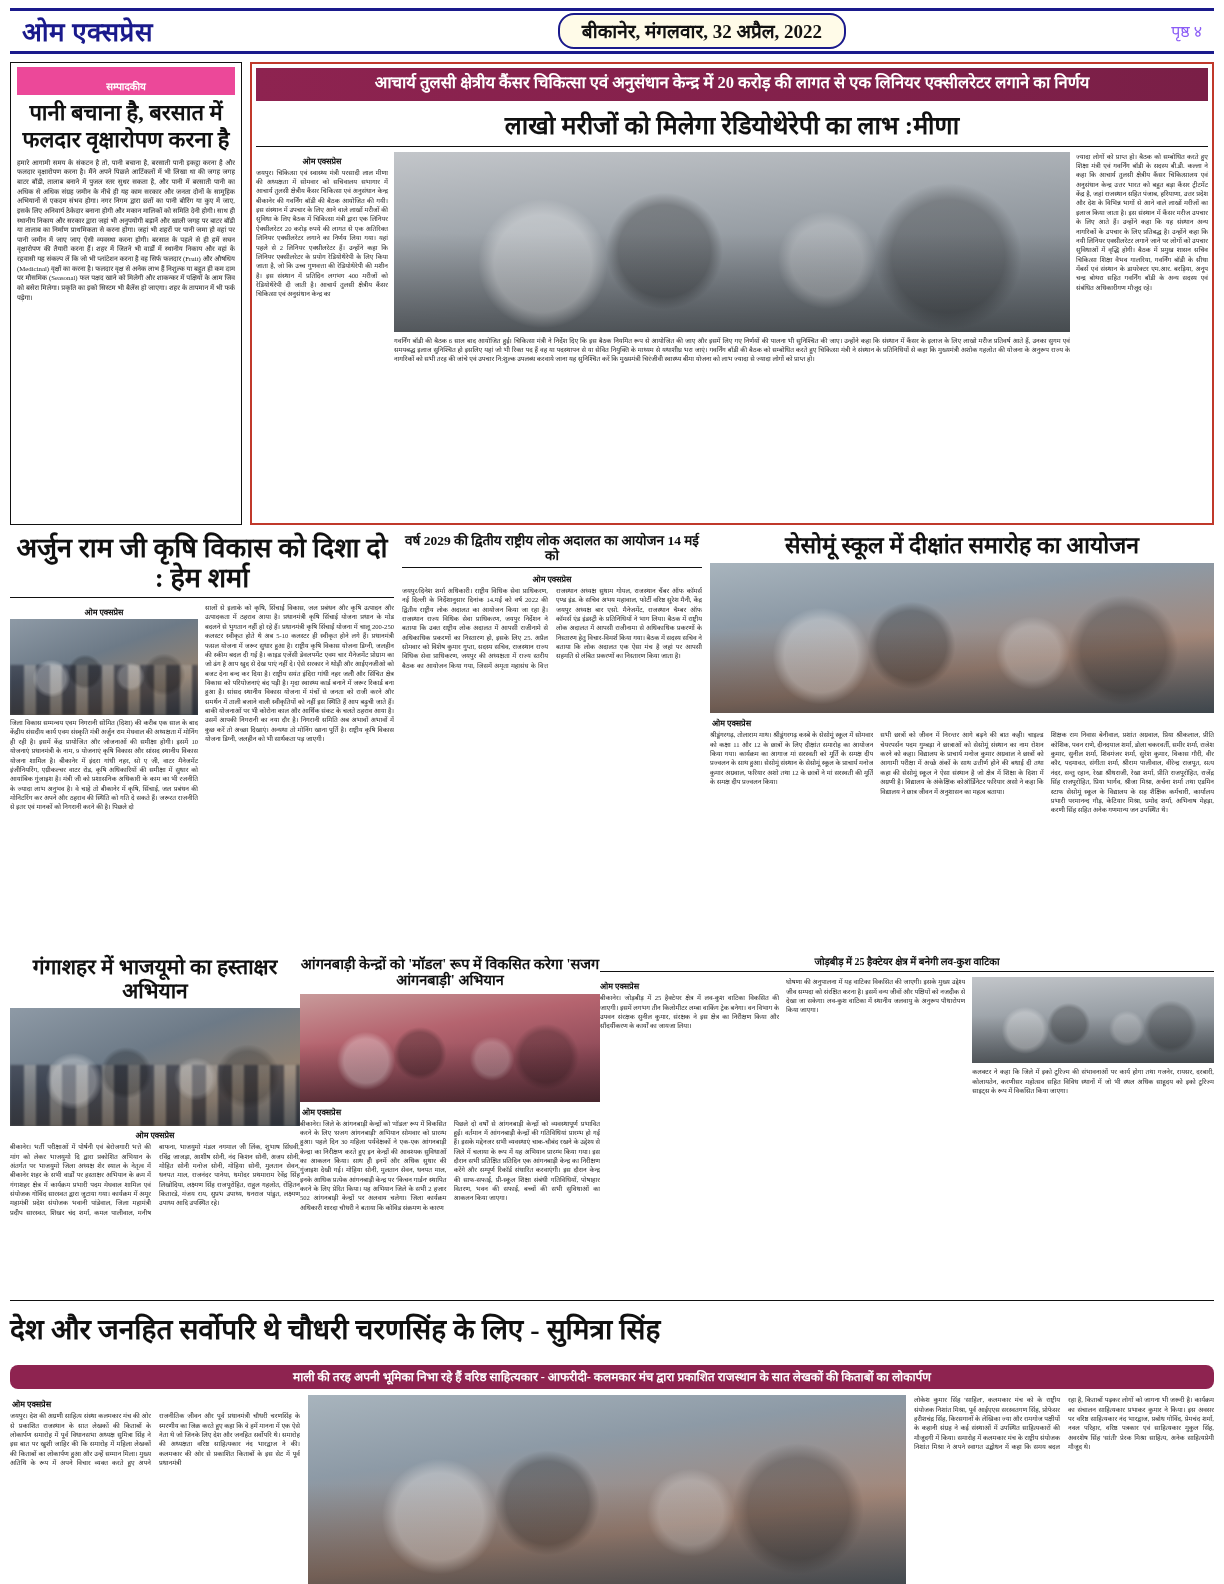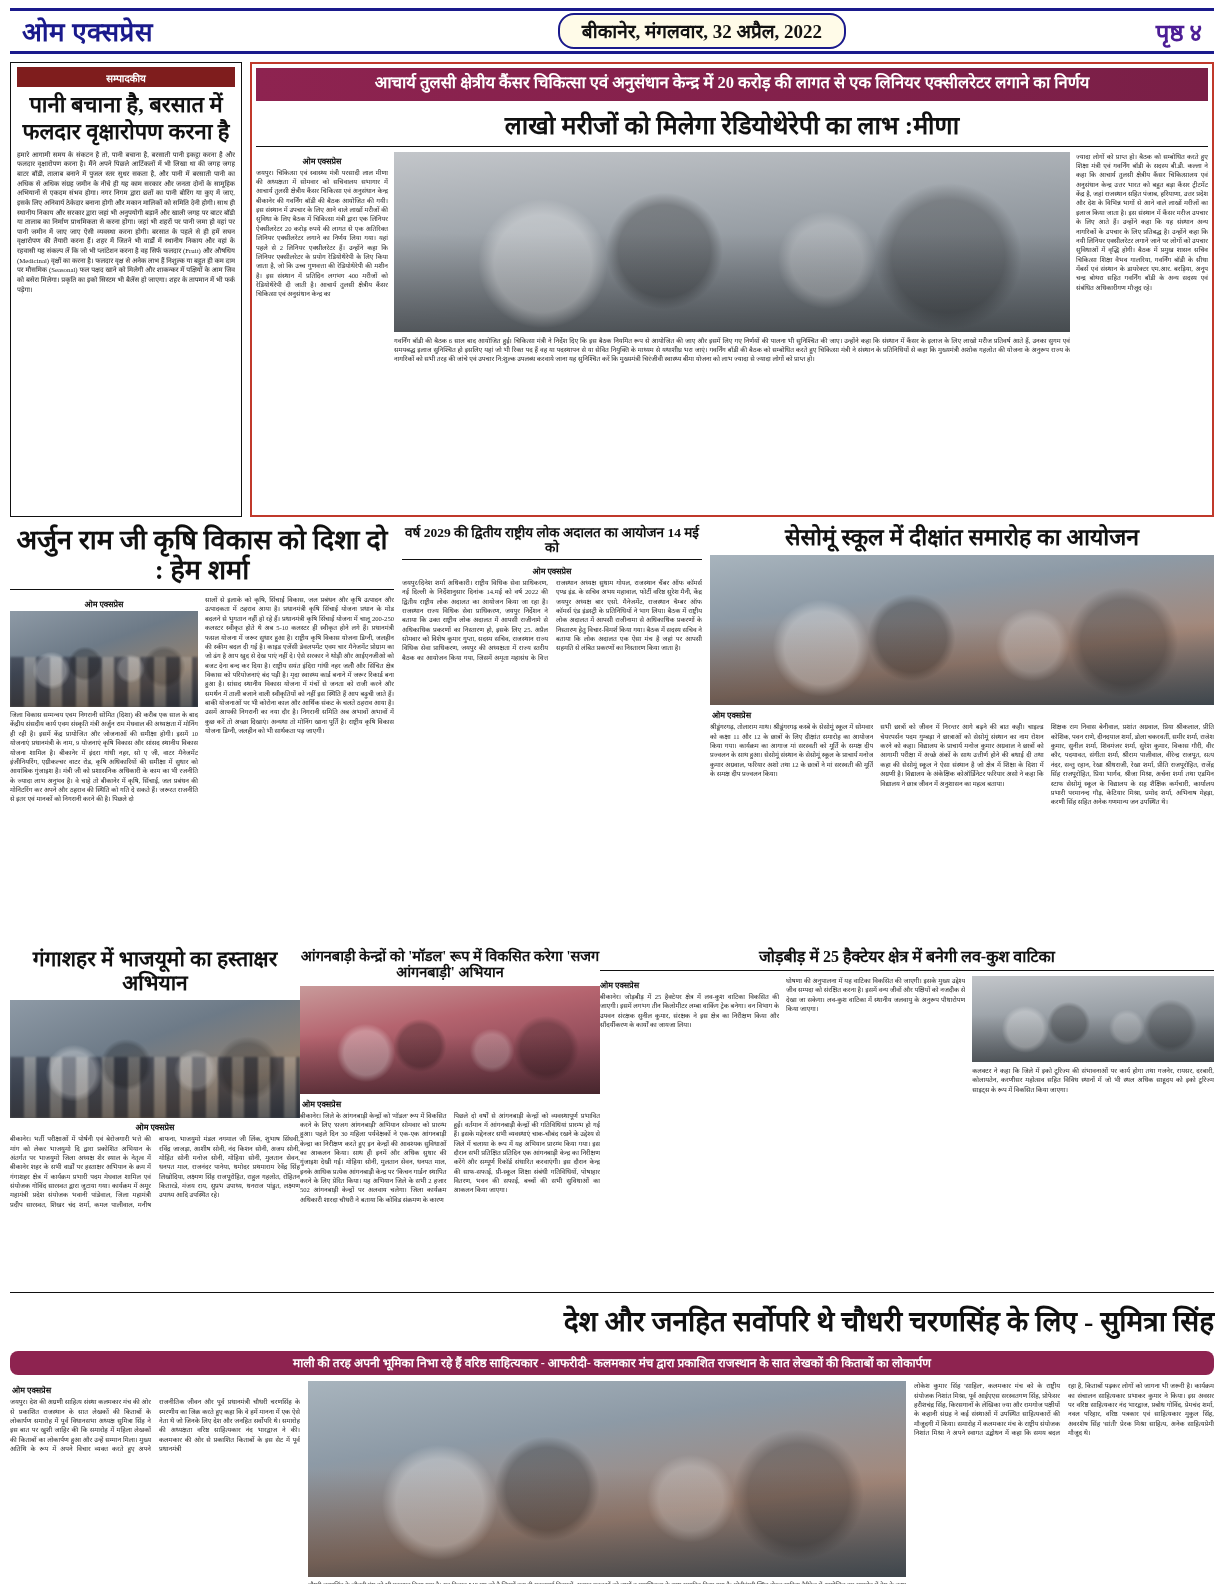--- a/index.html
+++ b/index.html
@@ -44,23 +44,23 @@
     padding: 3px 22px;
     font-family: "Liberation Serif", serif;
     font-weight: bold;
     font-size: 19px;
     color: #111;
   }
   .pageno {
     width: 150px;
     text-align: right;
     font-family: "Liberation Serif", serif;
-    font-weight: bold;
-    font-size: 24px;
-    color: #4c1d95;
+    font-weight: normal;
+    font-size: 16px;
+    color: #8b5cf6;
   }
 
   
   .hl {
     font-family: Liberation Serif, serif;
     font-weight: bold;
     line-height: 1.12;
     text-align: center;
   }
   .byline {
@@ -123,27 +123,27 @@
   }
 
   
   .top-wrap { display: flex; gap: 8px; }
   .editorial {
     width: 232px;
     border: 1px solid #111;
     padding: 4px 6px 6px;
   }
   .ed-tag {
-    background: #7f1d1d;
+    background: #ec4899;
     color: #fff;
     font-family: "Liberation Serif", serif;
     font-weight: bold;
     font-size: 10px;
     text-align: center;
-    padding: 4px 0 2px;
+    padding: 12px 0 2px;
   }
   .ed-head {
     font-family: "Liberation Serif", serif;
     font-weight: bold;
     font-size: 22px;
     line-height: 1.22;
     text-align: center;
     margin: 5px 0 4px;
   }
   .ed-body { font-size: 6.8px; }
@@ -208,22 +208,22 @@
     margin: 5px 0;
     border-radius: 8px;
   }
 
   
   .bottom { margin-top: 8px; border-top: 1px solid #111; padding-top: 5px; }
   .bottom-head {
     font-family: "Liberation Serif", serif;
     font-weight: bold;
     font-size: 28px;
-    text-align: right;
-    margin: 3px 0 12px;
+    text-align: left;
+    margin: 3px 0 18px;
   }
   .bottom-cols { display: flex; gap: 8px; margin-top: 6px; }
   .b1 { width: 290px; }
   .b2 { flex: 1; }
   .b3 { width: 300px; }
   .b2 .photo { width: 100%; height: 196px; }
 
   .hdr-line { border-bottom: 1px solid #111; margin: 4px 0 5px; }
 </style>
 </head>
@@ -325,21 +325,21 @@
         <div style="flex:1">
             <div class="body-text" style="height:150px">बीकानेर। जिले के आंगनबाड़ी केन्द्रों को 'मॉडल' रूप में विकसित करने के लिए 'सजग आंगनबाड़ी' अभियान सोमवार को प्रारम्भ हुआ। पहले दिन 30 महिला पर्यवेक्षकों ने एक-एक आंगनबाड़ी केन्द्रा का निरीक्षण करते हुए इन केन्द्रों की आवश्यक सुविधाओं का आकलन किया। साथ ही इनमें और अधिक सुधार की गुंजाइश देखी गई। मोहिया सोनी, मुलतान सेवन, धनपत माल, इनके आधिक प्रत्येक आंगनबाड़ी केन्द्र पर 'किचन गार्डन' स्थापित करने के लिए प्रेरित किया। यह अभियान जिले के सभी 2 हजार 502 आंगनबाड़ी केन्द्रों पर अलवाय चलेगा। जिला कार्यक्रम अधिकारी शारदा चौधरी ने बताया कि कोविड संक्रमण के कारण</div>
           </div>
         <div style="flex:1">
             <div class="body-text" style="height:150px">पिछले दो वर्षों से आंगनबाड़ी केन्द्रों को व्यवस्थापूर्ण प्रभावित हुई। वर्तमान में आंगनबाड़ी केन्द्रों की गतिविधियां प्रारम्भ हो गई हैं। इसके मद्देनजर सभी व्यवस्थाएं चाक-चौबंद रखने के उद्देश्य से जिले में चलाया के रूप में यह अभियान प्रारम्भ किया गया। इस दौरान सभी प्रतिक्षित प्रतिदिन एक आंगनबाड़ी केन्द्र का निरीक्षण करेंगे और सम्पूर्ण रिकॉर्ड संधारित करवाएंगी। इस दौरान केन्द्र की साफ-सफाई, प्री-स्कूल शिक्षा संबंधी गतिविधियों, पोषाहार वितरण, भवन की सफाई, बच्चों की सभी सुविधाओं का आकलन किया जाएगा।</div>
           </div>
       </div>
     </div>
 
     <div class="r3c">
-      <div class="hl" style="font-size:16px;text-align:center">जोड़बीड़ में 25 हैक्टेयर क्षेत्र में बनेगी लव-कुश वाटिका</div>
+      <div class="hl" style="font-size:10px;text-align:center">जोड़बीड़ में 25 हैक्टेयर क्षेत्र में बनेगी लव-कुश वाटिका</div>
       <div class="hdr-line"></div>
       <div style="display:flex;gap:7px">
         <div style="flex:1">
           <div class="byline" style="text-align:left">ओम एक्सप्रेस</div>
           <div class="body-text" style="height:148px">बीकानेर। जोड़बीड़ में 25 हैक्टेयर क्षेत्र में लव-कुश वाटिका विकसित की जाएगी। इसमें लगभग तीन किलोमीटर लम्बा वाकिंग ट्रेक बनेगा। वन विभाग के उपवन संरक्षक सुनील कुमार, संरक्षक ने इस क्षेत्र का निरीक्षण किया और सौंदर्यीकरण के कार्यों का जायजा लिया।</div>
         </div>
         <div style="flex:1">
           <div class="body-text" style="height:160px">घोषणा की अनुपालना में यह वाटिका विकसित की जाएगी। इसके मुख्य उद्देश्य जीव सम्पदा को संरक्षित करना है। इसमें वन्य जीवों और पक्षियों को नजदीक से देखा जा सकेगा। लव-कुश वाटिका में स्थानीय जलवायु के अनुरूप पौधारोपण किया जाएगा।</div>
         </div>
         <div style="flex:1.35">

